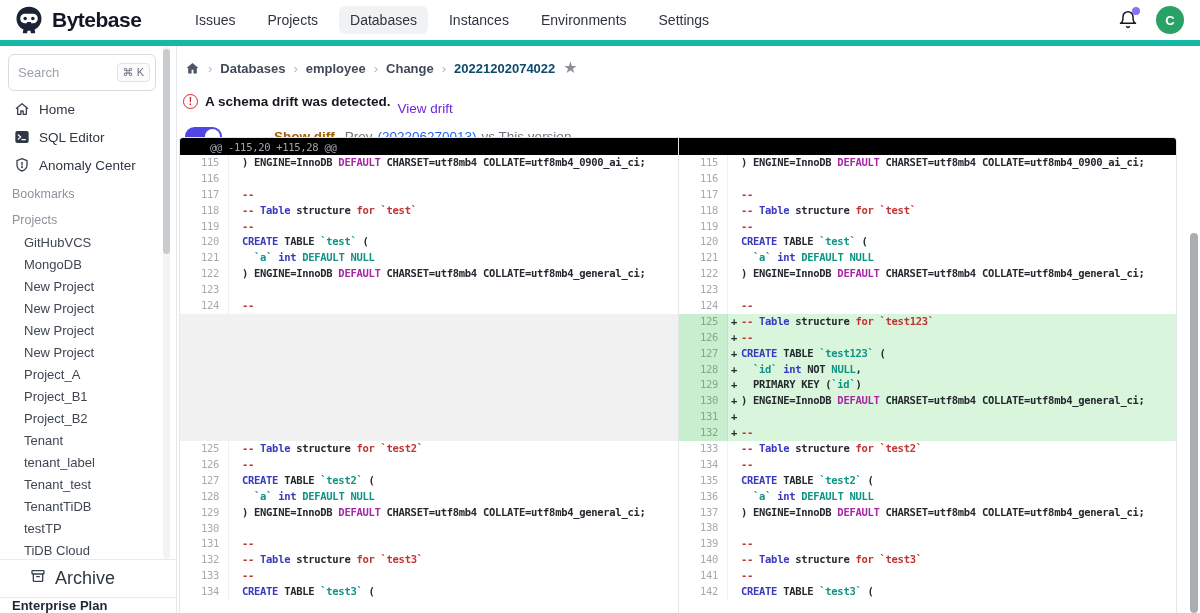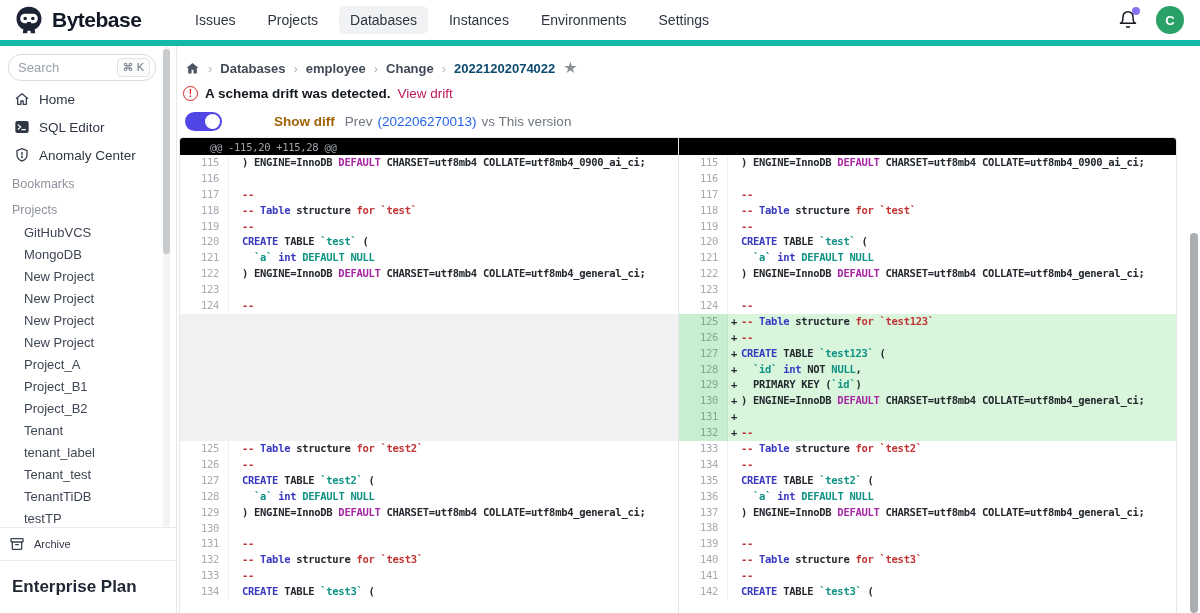--- a/index.html
+++ b/index.html
@@ -17,48 +17,48 @@
   .topnav-right { margin-left:auto; display:flex; align-items:center; gap:18px; padding-right:16px; }
   .bell-wrap { position:relative; width:20px; height:22px; }
   .bell-dot { position:absolute; right:-2px; top:-2px; width:8px; height:8px; border-radius:50%; background:#8673f4; }
   .avatar { width:28px; height:28px; border-radius:50%; background:#2aa167; color:#fff;
     display:flex; align-items:center; justify-content:center; font-size:13px; font-weight:bold; }
 
   
   .sidebar { position:absolute; left:0; top:46px; width:177px; height:567px;
     border-right:1px solid #e5e7eb; background:#fff; display:flex; flex-direction:column; }
   .sb-scroll { flex:1; overflow:hidden; position:relative; }
-  .search-box { margin:8px 20px 4px 8px; height:27px; border:1px solid #d8dce1; border-radius:13px;
+  .search-box { margin:8px 20px 4px 8px; height:37px; border:1px solid #d8dce1; border-radius:6px;
     display:flex; align-items:center; padding:0 5px 0 9px; background:#fff; }
   .search-box input { border:none; outline:none; flex:1; width:60px; font-size:13px; color:#374151;
     font-family:"Liberation Sans", sans-serif; }
   .search-box input::placeholder { color:#9aa1ab; }
   .kbd { font-size:11px; color:#6b7280; border:1px solid #e0e3e8; border-radius:4px; padding:2px 5px;
     background:#fbfbfc; white-space:nowrap; }
   .sb-item { display:flex; align-items:center; gap:9px; padding:6px 8px 6px 14px; font-size:13.5px;
     color:#2f3744; cursor:pointer; height:28px; }
   .sb-section { font-size:12.5px; color:#8d939c; padding:8px 8px 4px 12px; }
   .sb-proj { font-size:13px; color:#3f4754; padding:4px 8px 4px 24px; height:22px; cursor:pointer;
     white-space:nowrap; overflow:hidden; }
-  .sb-footer-row { border-top:1px solid #e9ebee; display:flex; align-items:center; gap:9px;
-    padding:8px 8px 8px 9px; font-size:11px; color:#2f3744; cursor:pointer; }
-  .sb-plan { border-top:1px solid #e9ebee; padding:16px 12px; font-size:17px; font-weight:bold; color:#1f2633; }
+  .sb-footer-row { border-top:1px solid #e9ebee; display:flex; gap:9px;
+    padding:8px 8px 8px 30px; font-size:18px; color:#2f3744; cursor:pointer; }
+  .sb-plan { border-top:1px solid #e9ebee; padding:0 12px; font-size:13px; font-weight:bold; color:#1f2633; }
   .sb-vscroll-track { position:absolute; top:0; right:6px; width:7px; height:100%; background:#f4f4f5; border-radius:4px; }
   .sb-vscroll-thumb { position:absolute; top:3px; right:6px; width:7px; height:205px; background:#c9cccf; border-radius:4px; }
 
   
   .content { position:absolute; left:178px; top:46px; width:1022px; height:567px; background:#fff; }
   .breadcrumb { display:flex; align-items:center; gap:8px; padding:14px 0 0 7px; font-size:13px; color:#4b5563; }
   .bc-seg { font-weight:bold; color:#404a57; cursor:pointer; }
   .bc-sep { color:#b3b8bf; font-size:13px; }
   .bc-current { font-weight:bold; color:#0c4a6e; }
   .bc-star { color:#8b9096; font-size:16px; line-height:1; cursor:pointer; }
   .drift-row { display:flex; align-items:center; gap:7px; padding:10px 0 0 5px; font-size:13.5px; }
   .drift-msg { color:#14181f; font-weight:bold; }
-  .drift-link { color:#be185d; cursor:pointer; }
+  .drift-link { color:#6d28d9; cursor:pointer;margin-top:15px; }
   .warn-ic { width:15px; height:15px; border:1.6px solid #dc2626; border-radius:50%; color:#dc2626;
     font-size:10px; font-weight:bold; display:flex; align-items:center; justify-content:center; }
   .toggle-row { display:flex; align-items:center; gap:8px; padding:11px 0 0 7px; font-size:13.5px; }
   .switch { width:37px; height:19px; border-radius:10px; background:#4f46e5; position:relative; cursor:pointer; }
   .switch .knob { position:absolute; right:2px; top:2px; width:15px; height:15px; border-radius:50%; background:#fff; }
   .toggle-label { font-weight:bold; color:#a16207;margin-left:44px; }
   .muted { color:#6f7681; }
   .ver-link { color:#2563eb; cursor:pointer; }
 
   

